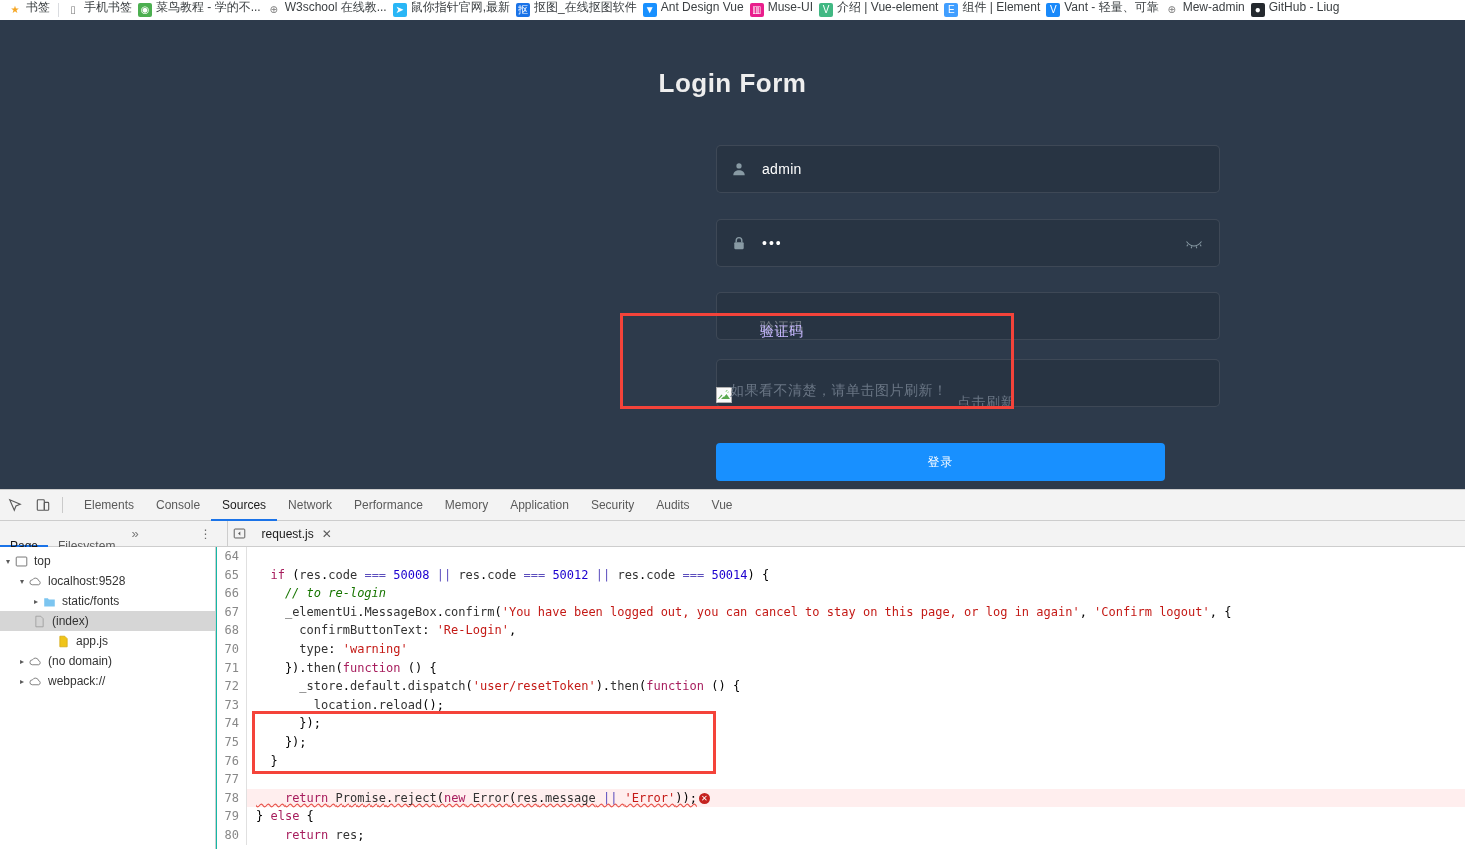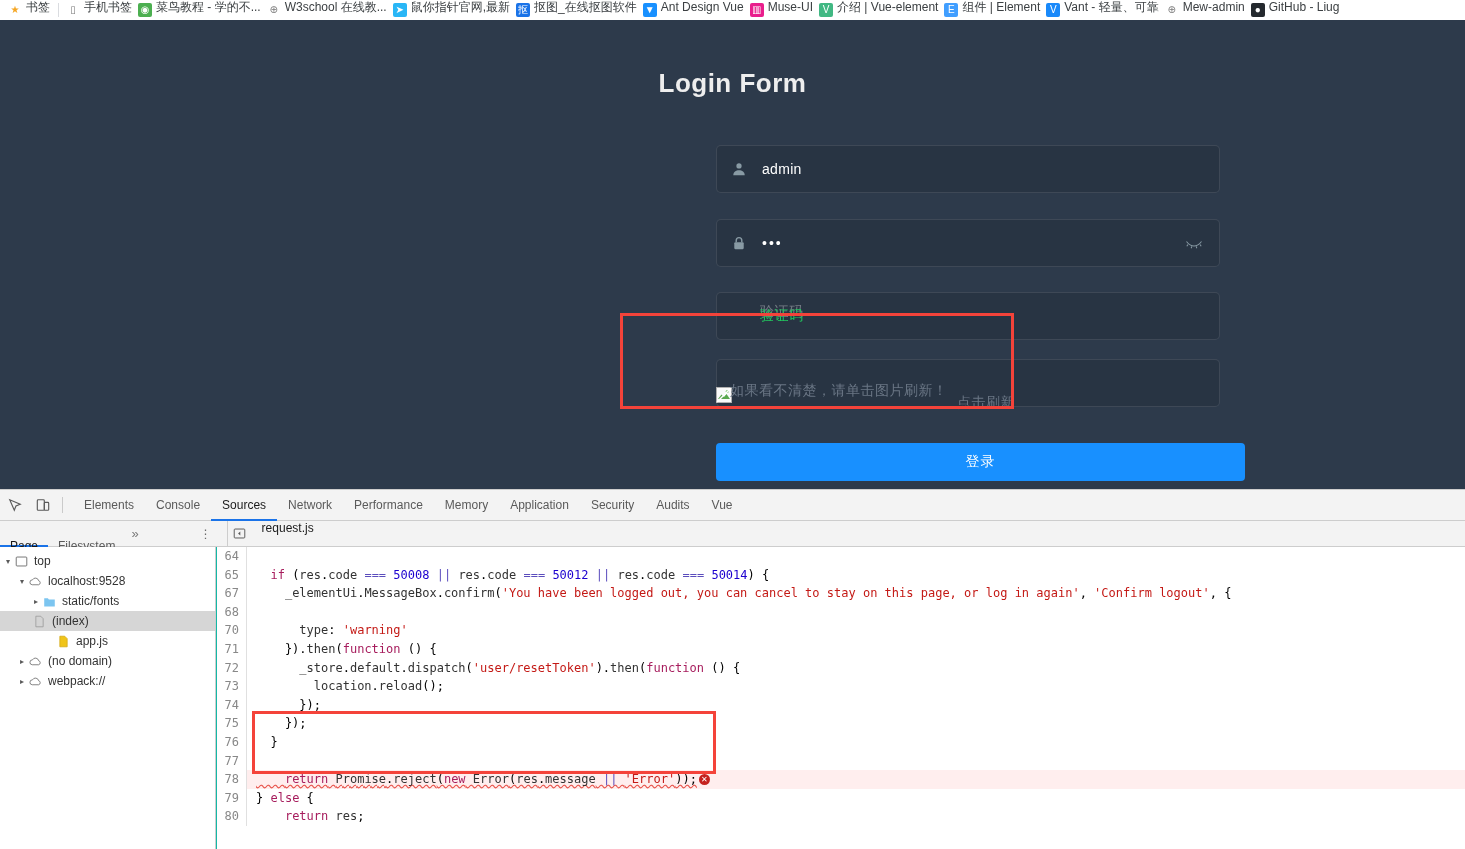--- a/index.html
+++ b/index.html
@@ -70,44 +70,44 @@
     font-size: 14px; color: #ffffff; letter-spacing: .3px;
   }
   .lf-dots { font-size: 14px; color: #ffffff; letter-spacing: 2px; }
   #pw-eye {
     margin-left: auto; margin-right: 16px;
     width: 18px; height: 18px; cursor: pointer;
     display: flex; align-items: center; justify-content: center;
   }
   #pw-eye svg { width: 18px; height: 18px; stroke: #889aa4; fill: none; stroke-width: 1.4; }
   #captcha-placeholder {
-    position: absolute; left: 760px; top: 287px;
-    font-size: 14px; color: #22c55e;
+    position: absolute; left: 760px; top: 303px;
+    font-size: 14px; color: #c4b5fd;
     letter-spacing: .5px;
     text-shadow: 0 -4px 0 rgba(255,255,255,.35);
   }
   #broken-img-icon {
     position: absolute; left: 716px; top: 367px;
     width: 16px; height: 16px;
   }
   #captcha-hint {
     position: absolute; left: 730px; top: 362px;
     font-size: 14px; color: #6a7685;
     letter-spacing: .5px;
   }
   #captcha-refresh {
     position: absolute; left: 957px; top: 374px;
     font-size: 14px; color: #6a7685;
     letter-spacing: .5px; cursor: pointer;
   }
   #login-button {
-    position: absolute; left: 716px; top: 423px; width: 529px; height: 38px;
+    position: absolute; left: 716px; top: 423px; width: 449px; height: 38px;
     background: #1890ff;
     border: none; border-radius: 4px;
-    color: #ffffff; font-size: 14px;
+    color: #ffffff; font-size: 12px;
     font-family: Liberation Serif, serif;
     cursor: pointer; letter-spacing: 1px;
   }
 
   
   .annot-rect {
     position: absolute;
     border: 3px solid #f4433a;
     pointer-events: none;
     z-index: 50;
@@ -164,21 +164,21 @@
   #panel-collapse {
     width: 24px; height: 26px;
     display: flex; align-items: center; justify-content: center;
     cursor: pointer;
   }
   #panel-collapse svg { width: 13px; height: 13px; stroke: #5a5a5a; fill: none; stroke-width: 1.2; }
   #file-tab {
     height: 38px; line-height: 26px; padding: 0 8px 0 10px;
     font-size: 12px; color: #1a1a1a;
     box-shadow: inset 0 -2px 0 #1a73e8;
-    display: flex; align-items: center; cursor: pointer; flex-direction: column;
+    display: flex; align-items: center; cursor: pointer;
   }
   #file-tab-close { margin-left: 8px; font-size: 12px; color: #5a5a5a; cursor: pointer; }
 
   
   #filetree {
     position: absolute; left: 0; top: 57px; width: 216px; height: 303px;
     background: #ffffff;
     border-right: 1px solid #cdcdcd;
     padding-top: 4px; overflow: hidden;
     font-size: 12px; color: #333333;
@@ -446,22 +446,23 @@
           <svg viewBox="0 0 16 16">
             <path d="M4 12a3 3 0 0 1 .3-6 4 4 0 0 1 7.5 1A2.6 2.6 0 0 1 12 12z" fill="#fff" stroke="#6a6a6a"></path>
           </svg>
         </span>
         <span>webpack://</span>
       </div>
     </div>
   <div id="code-pane">
       <div class="code-row"><span class="ln">64</span><span class="code-text"></span></div>
       <div class="code-row"><span class="ln">65</span><span class="code-text">  <span class="kw">if</span> (<span class="pl">res</span>.<span class="pl">code</span> <span class="op">===</span> <span class="num">50008</span> <span class="op">||</span> <span class="pl">res</span>.<span class="pl">code</span> <span class="op">===</span> <span class="num">50012</span> <span class="op">||</span> <span class="pl">res</span>.<span class="pl">code</span> <span class="op">===</span> <span class="num">50014</span>) {</span></div>
+      <div class="code-row"><span class="ln">66</span><span class="code-text"><span class="com">    // to re-login</span></span></div>
       <div class="code-row"><span class="ln">67</span><span class="code-text">    <span class="pl">_elementUi</span>.<span class="pl">MessageBox</span>.<span class="pl">confirm</span>(<span class="str">'You have been logged out, you can cancel to stay on this page, or log in again'</span>, <span class="str">'Confirm logout'</span>, {</span></div>
-      <div class="code-row"><span class="ln">68</span></div>
+      <div class="code-row"><span class="ln">68</span><span class="code-text">      <span class="pl">confirmButtonText</span>: <span class="str">'Re-Login'</span>,</span></div>
       <div class="code-row"><span class="ln">70</span><span class="code-text">      <span class="pl">type</span>: <span class="str">'warning'</span></span></div>
       <div class="code-row"><span class="ln">71</span><span class="code-text">    }).<span class="pl">then</span>(<span class="kw">function</span> () {</span></div>
       <div class="code-row"><span class="ln">72</span><span class="code-text">      <span class="pl">_store</span>.<span class="pl">default</span>.<span class="pl">dispatch</span>(<span class="str">'user/resetToken'</span>).<span class="pl">then</span>(<span class="kw">function</span> () {</span></div>
       <div class="code-row"><span class="ln">73</span><span class="code-text">        <span class="pl">location</span>.<span class="pl">reload</span>();</span></div>
       <div class="code-row"><span class="ln">74</span><span class="code-text">      });</span></div>
       <div class="code-row"><span class="ln">75</span><span class="code-text">    });</span></div>
       <div class="code-row"><span class="ln">76</span><span class="code-text">  }</span></div>
       <div class="code-row"><span class="ln">77</span><span class="code-text"></span></div>
       <div class="code-row err"><span class="ln">78</span><span class="code-text sq">    <span class="kw">return</span> <span class="pl">Promise</span>.<span class="pl">reject</span>(<span class="kw">new</span> <span class="pl">Error</span>(<span class="pl">res</span>.<span class="pl">message</span> <span class="op">||</span> <span class="str">'Error'</span>));<span class="errbadge">✕</span></span></div>
       <div class="code-row"><span class="ln">79</span><span class="code-text">} <span class="kw">else</span> {</span></div>

